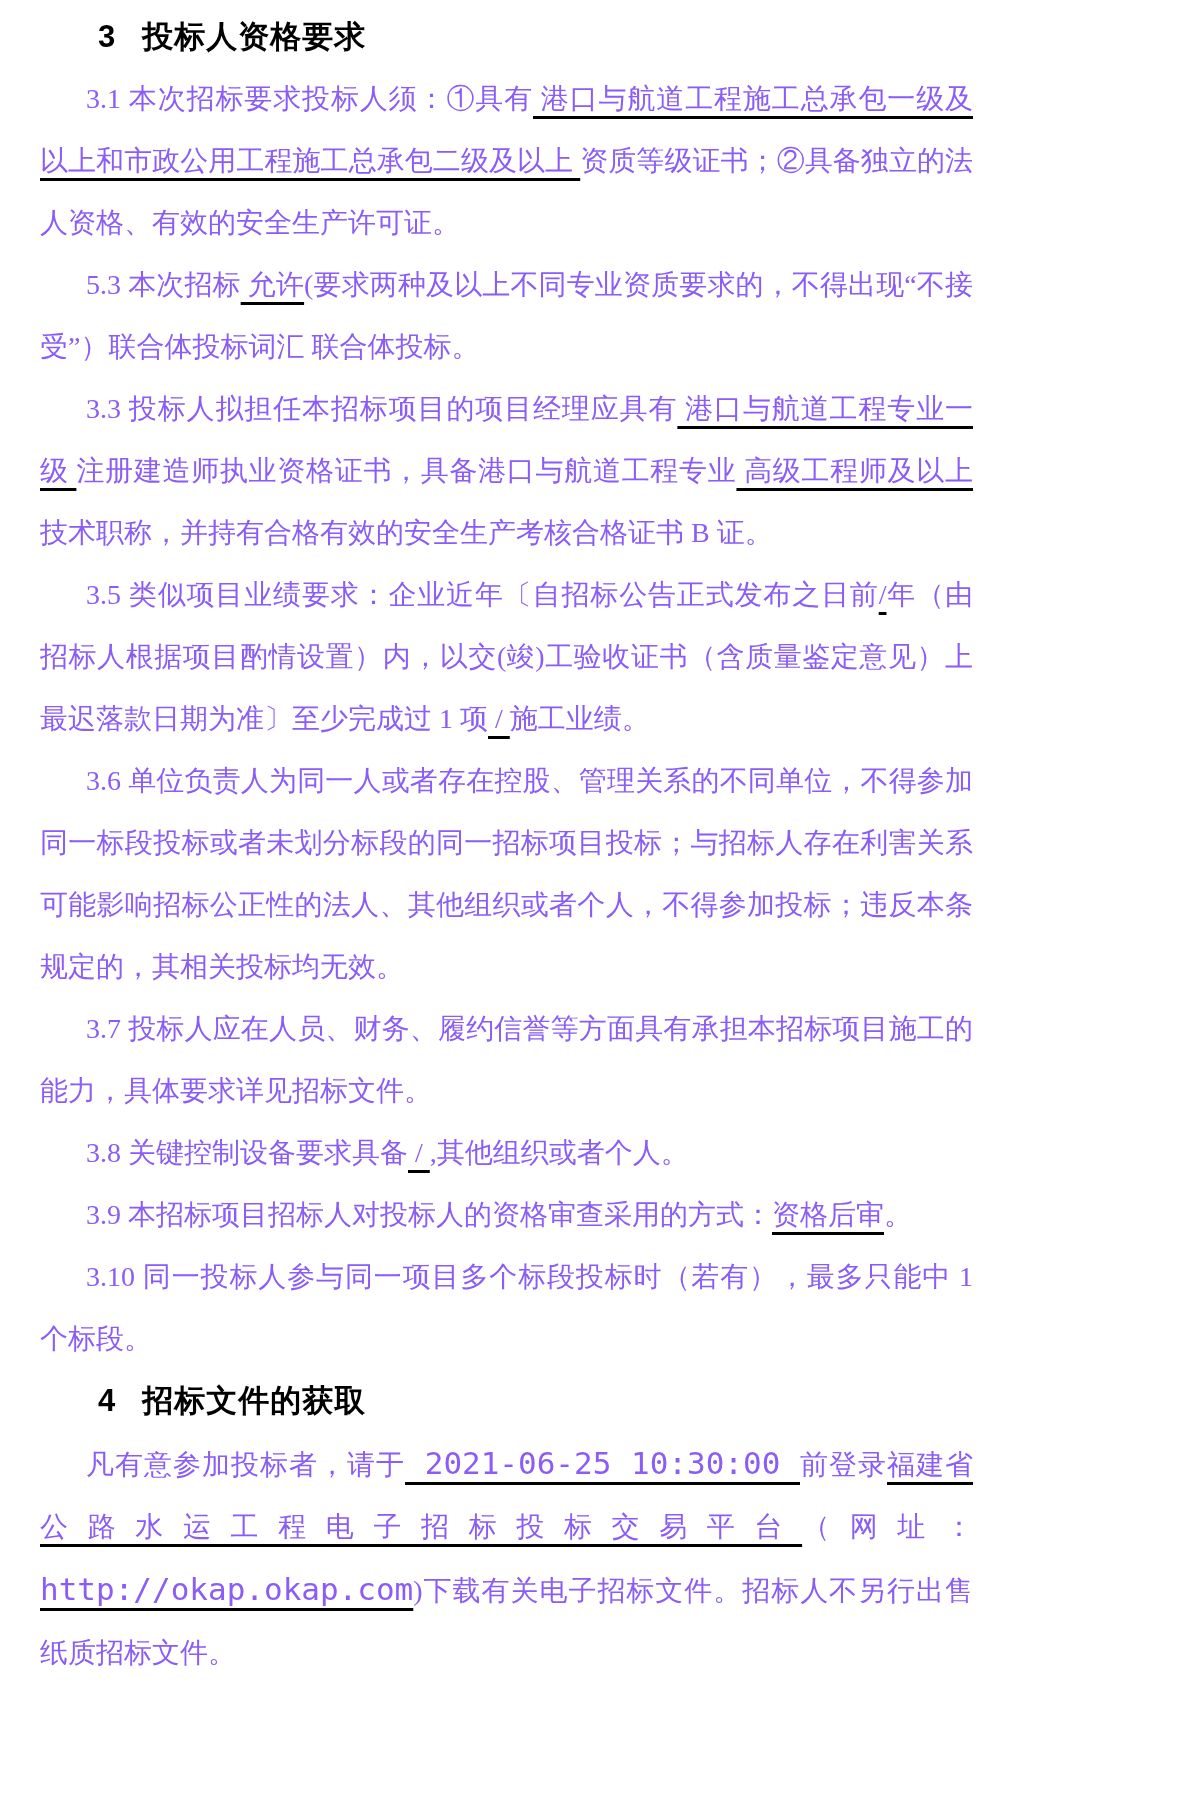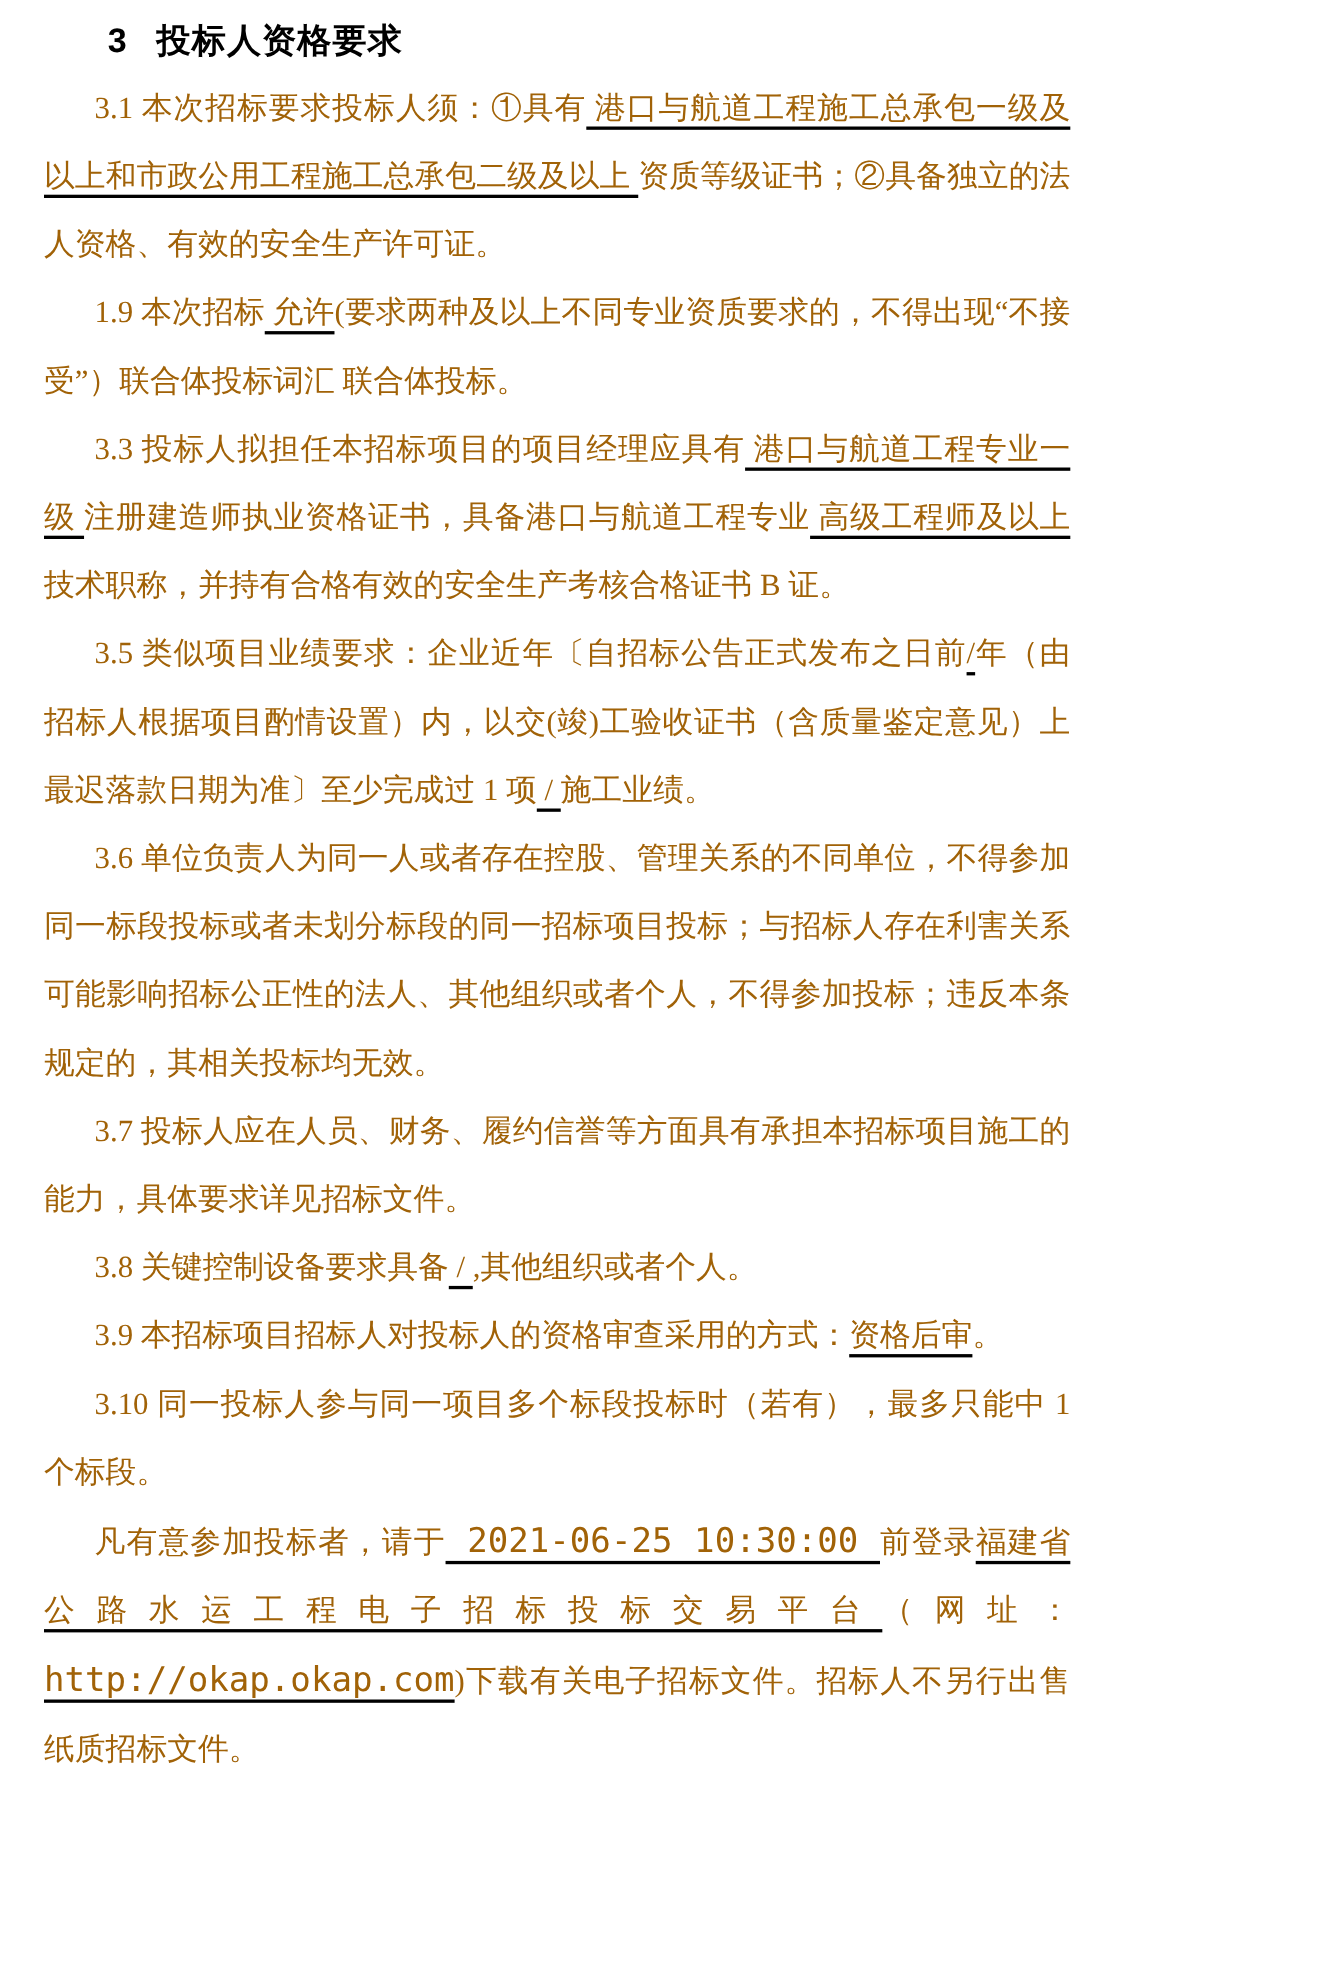--- a/index.html
+++ b/index.html
@@ -34,42 +34,43 @@
   .heading .num {
     margin-right: 26px;
   }
   .para {
     margin: 0;
     font-size: 28px;
     line-height: 62px;
     text-align: justify;
     text-justify: inter-character;
     text-indent: 46px;
-    color: #a16207;
+    color: #8b5cf6;
     word-break: break-word;
   }
   .u {
     text-decoration: underline;
     text-decoration-color: #000000;
     text-decoration-thickness: 2.5px;
     text-underline-offset: 8px;
   }
   .mono {
     font-family: "DejaVu Sans Mono", "Liberation Mono", monospace;
     font-size: 31px;
   }
 </style>
 </head>
 <body>
 
 <main class="page">
     <h2 class="heading"><span class="num">3</span><span>投标人资格要求</span></h2>
     <p class="para"><span class="">3.1 本次招标要求投标人须：①具有</span><span class="u "> 港口与航道工程施工总承包一级及以上和市政公用工程施工总承包二级及以上 </span><span class="">资质等级证书；②具备独立的法人资格、有效的安全生产许可证。</span></p>
-    <p class="para"><span class="">1.9 本次招标</span><span class="u "> 允许</span><span class="">(要求两种及以上不同专业资质要求的，不得出现“不接受”）联合体投标词汇 联合体投标。</span></p>
+    <p class="para"><span class="">5.3 本次招标</span><span class="u "> 允许</span><span class="">(要求两种及以上不同专业资质要求的，不得出现“不接受”）联合体投标词汇 联合体投标。</span></p>
     <p class="para"><span class="">3.3 投标人拟担任本招标项目的项目经理应具有</span><span class="u "> 港口与航道工程专业一级 </span><span class="">注册建造师执业资格证书，具备港口与航道工程专业</span><span class="u "> 高级工程师及以上 </span><span class="">技术职称，并持有合格有效的安全生产考核合格证书 B 证。</span></p>
     <p class="para"><span class="">3.5 类似项目业绩要求：企业近年〔自招标公告正式发布之日前</span><span class="u ">/</span><span class="">年（由招标人根据项目酌情设置）内，以交(竣)工验收证书（含质量鉴定意见）上最迟落款日期为准〕至少完成过 1 项</span><span class="u "> / </span><span class="">施工业绩。</span></p>
     <p class="para"><span class="">3.6 单位负责人为同一人或者存在控股、管理关系的不同单位，不得参加同一标段投标或者未划分标段的同一招标项目投标；与招标人存在利害关系可能影响招标公正性的法人、其他组织或者个人，不得参加投标；违反本条规定的，其相关投标均无效。</span></p>
     <p class="para"><span class="">3.7 投标人应在人员、财务、履约信誉等方面具有承担本招标项目施工的能力，具体要求详见招标文件。</span></p>
     <p class="para"><span class="">3.8 关键控制设备要求具备</span><span class="u "> / </span><span class="">,其他组织或者个人。</span></p>
     <p class="para"><span class="">3.9 本招标项目招标人对投标人的资格审查采用的方式：</span><span class="u ">资格后审</span><span class="">。</span></p>
     <p class="para"><span class="">3.10 同一投标人参与同一项目多个标段投标时（若有），最多只能中 1 个标段。</span></p>
+    <h2 class="heading"><span class="num">4</span><span>招标文件的获取</span></h2>
     <p class="para"><span class="">凡有意参加投标者，请于</span><span class="u mono"> 2021-06-25 10:30:00 </span><span class="">前登录</span><span class="u ">福建省公路水运工程电子招标投标交易平台</span><span class="">（网址：</span><span class="u mono">http://okap.okap.com</span><span class="">)下载有关电子招标文件。招标人不另行出售纸质招标文件。</span></p>
   </main>
 
 </body></html>

